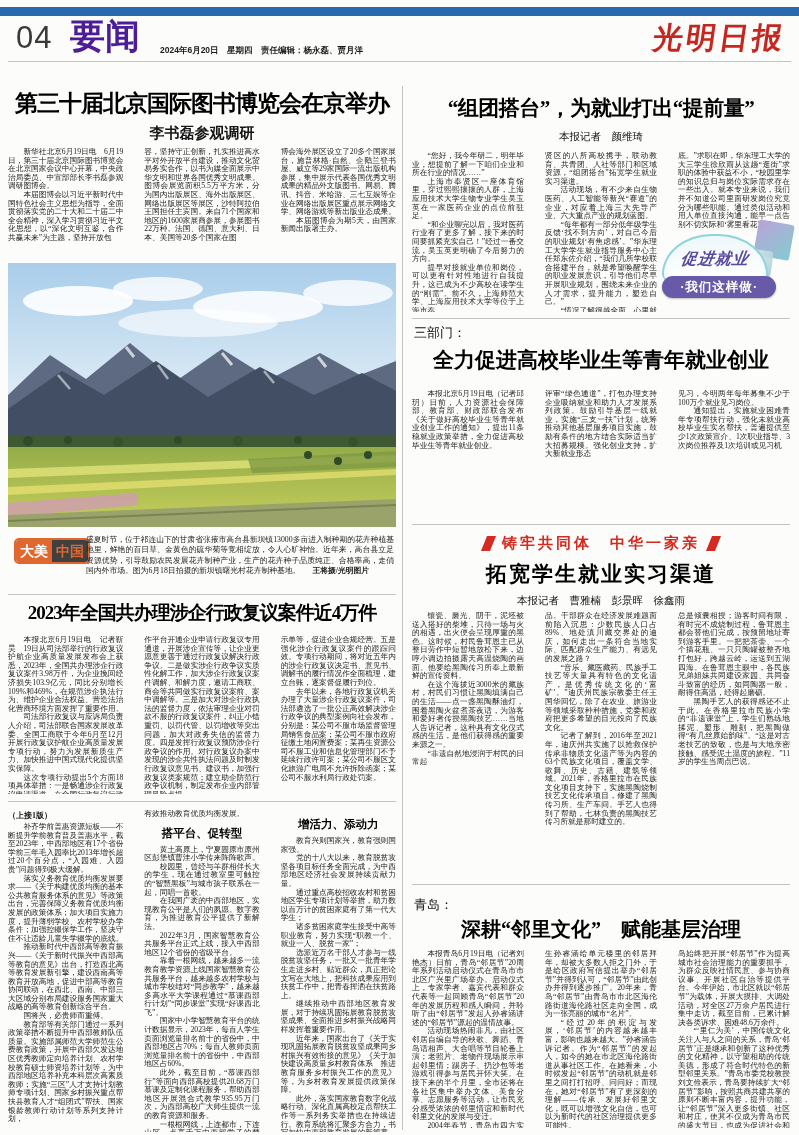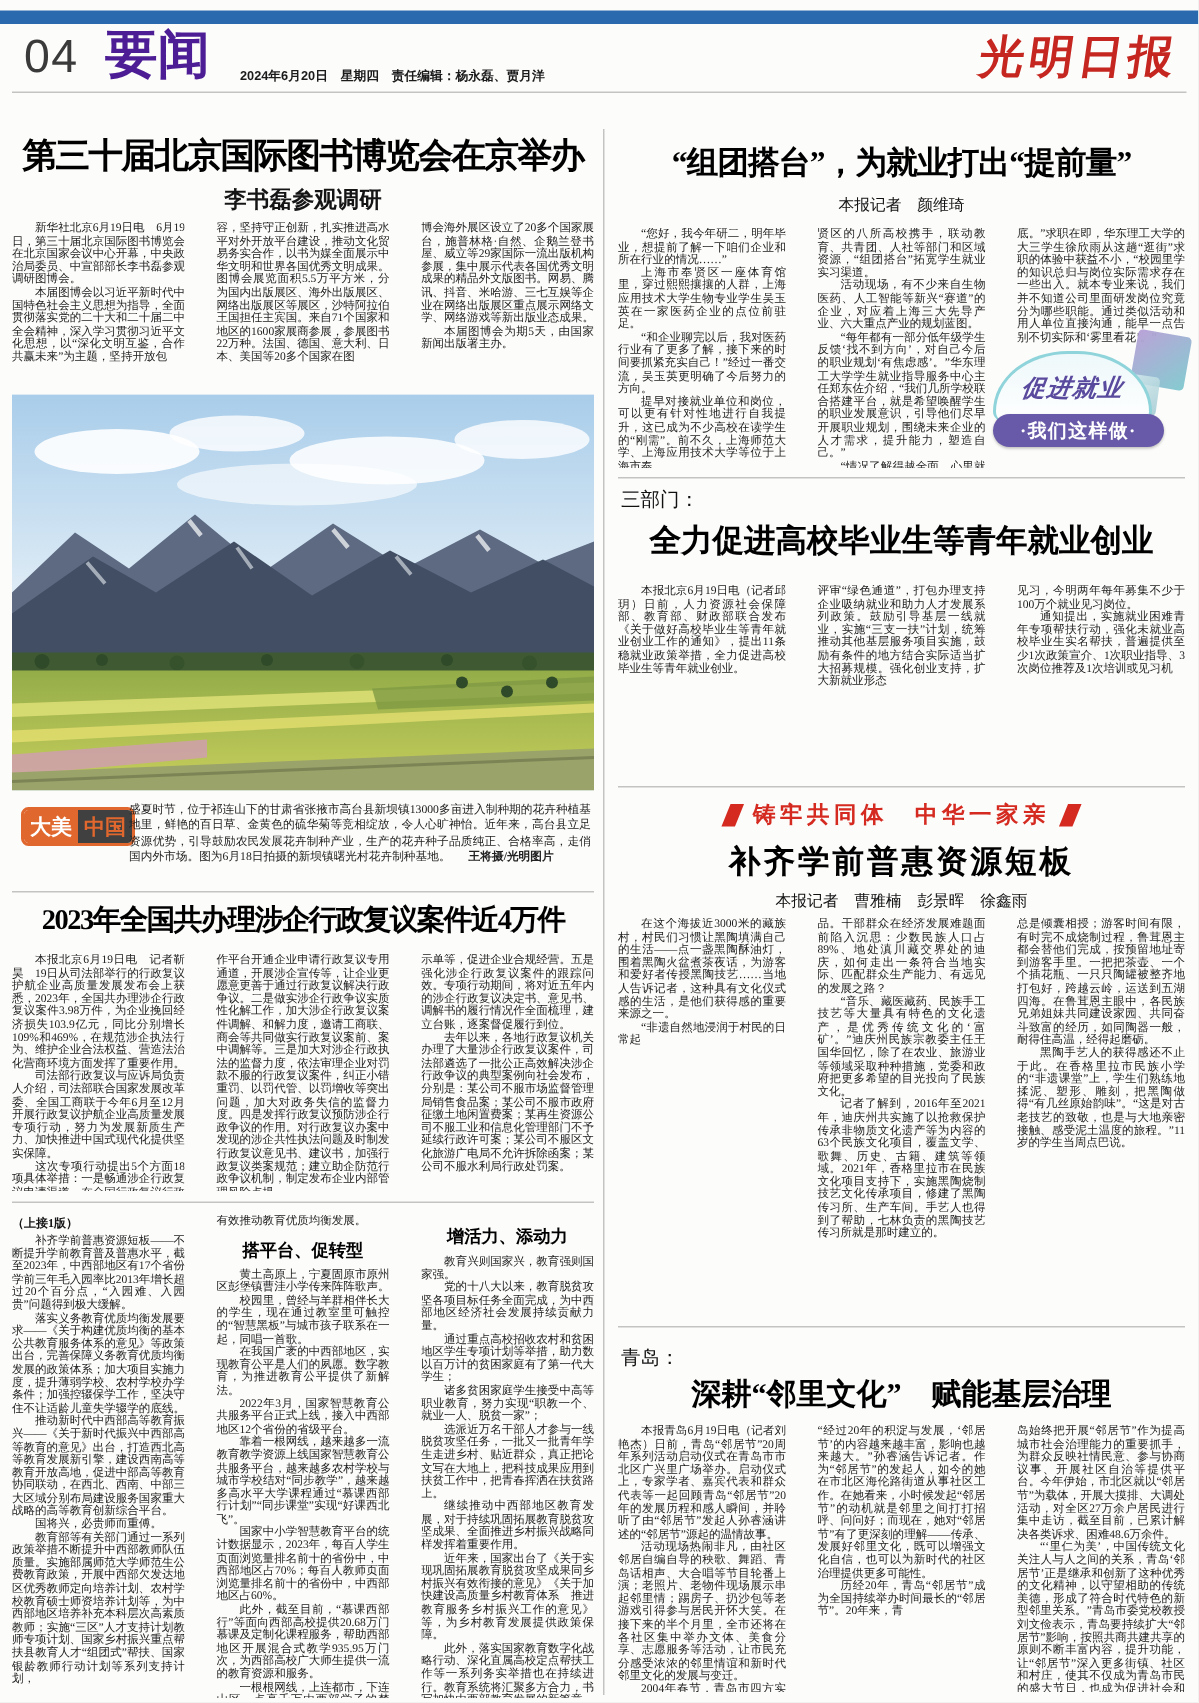--- a/index.html
+++ b/index.html
@@ -264,24 +264,25 @@
         <p>通知提出，实施就业困难青年专项帮扶行动，强化未就业高校毕业生实名帮扶，普遍提供至少1次政策宣介、1次职业指导、3次岗位推荐及1次培训或见习机</p>
       </div>
   </div>
   <div class="abs hrule" style="left:412px;top:524px;width:378px;"></div>
 
   <div class="abs a5-banner">
     <span class="bn-mark"></span>
     <span class="bn-text">铸牢共同体　中华一家亲</span>
     <span class="bn-mark"></span>
   </div>
-  <div class="abs headline a5-headline">补齐学前普惠资源短板</div>
+  <div class="abs headline a5-headline">拓宽学生就业实习渠道</div>
   <div class="abs byline a5-byline">本报记者　曹雅楠　彭景晖　徐鑫雨</div>
   <div class="abs body-cols a5-body">
     <div class="col">
+        <p>镶瓷、磨光、阴干，泥坯被送入搭好的柴堆，只待一场与火的相遇，出火便会呈现厚重的黑色。这时候，村民鲁茸恩主已从整日劳作中短暂地放松下来，边哼小调边拍摄露天高温烧陶的画面。他要给黑陶传习所奉上最新鲜的宣传资料。</p>
         <p>在这个海拔近3000米的藏族村，村民们习惯让黑陶填满自己的生活——点一盏黑陶酥油灯，围着黑陶火盆煮茶夜话，为游客和爱好者传授黑陶技艺……当地人告诉记者，这种具有文化仪式感的生活，是他们获得感的重要来源之一。</p>
         <p>“非遗自然地浸润于村民的日常起</p>
       </div>
     <div class="col flush">
         <p>品。干部群众在经济发展难题面前陷入沉思：少数民族人口占89%、地处滇川藏交界处的迪庆，如何走出一条符合当地实际、匹配群众生产能力、有远见的发展之路？</p>
         <p>“音乐、藏医藏药、民族手工技艺等大量具有特色的文化遗产，是优秀传统文化的‘富矿’。”迪庆州民族宗教委主任王国华回忆，除了在农业、旅游业等领域采取种种措施，党委和政府把更多希望的目光投向了民族文化。</p>
         <p>记者了解到，2016年至2021年，迪庆州共实施了以抢救保护传承非物质文化遗产等为内容的63个民族文化项目，覆盖文学、歌舞、历史、古籍、建筑等领域。2021年，香格里拉市在民族文化项目支持下，实施黑陶烧制技艺文化传承项目，修建了黑陶传习所、生产车间。手艺人也得到了帮助，七林负责的黑陶技艺传习所就是那时建立的。</p>
       </div>
     <div class="col flush">
         <p>总是倾囊相授；游客时间有限，有时完不成烧制过程，鲁茸恩主都会替他们完成，按预留地址寄到游客手里。一把把茶壶、一个个插花瓶、一只只陶罐被整齐地打包好，跨越云岭，运送到五湖四海。在鲁茸恩主眼中，各民族兄弟姐妹共同建设家园、共同奋斗致富的经历，如同陶器一般，耐得住高温，经得起磨砺。</p>
@@ -292,20 +293,21 @@
 
   <div class="abs kicker a6-kicker">青岛：</div>
   <div class="abs headline a6-headline">深耕“邻里文化”　赋能基层治理</div>
   <div class="abs body-cols a6-body">
     <div class="col">
         <p>本报青岛6月19日电（记者刘艳杰）日前，青岛“邻居节”20周年系列活动启动仪式在青岛市市北区广兴里广场举办。启动仪式上，专家学者、嘉宾代表和群众代表等一起回顾青岛“邻居节”20年的发展历程和感人瞬间，并聆听了由“邻居节”发起人孙睿涵讲述的“邻居节”源起的温情故事。</p>
         <p>活动现场热闹非凡，由社区邻居自编自导的秧歌、舞蹈、青岛话相声、大合唱等节目轮番上演；老照片、老物件现场展示串起邻里情；踢房子、扔沙包等老游戏引得参与居民开怀大笑。在接下来的半个月里，全市还将在各社区集中举办文体、美食分享、志愿服务等活动，让市民充分感受浓浓的邻里情谊和新时代邻里文化的发展与变迁。</p>
         <p>2004年春节，青岛市四方实验小学学</p>
       </div>
     <div class="col flush">
+        <p>生孙睿涵给单元楼里的邻居拜年，却被大多数人拒之门外，于是给区政府写信提出举办“邻居节”并得到认可，“邻居节”由此创办并得到逐步推广。20年来，青岛“邻居节”由青岛市市北区海伦路街道海伦路社区走向全国，成为一张亮丽的城市“名片”。</p>
         <p>“经过20年的积淀与发展，‘邻居节’的内容越来越丰富，影响也越来越大。”孙睿涵告诉记者。作为“邻居节”的发起人，如今的她在市北区海伦路街道从事社区工作。在她看来，小时候发起“邻居节”的动机就是邻里之间打打招呼、问问好；而现在，她对“邻居节”有了更深刻的理解——传承、发展好邻里文化，既可以增强文化自信，也可以为新时代的社区治理提供更多可能性。</p>
         <p>历经20年，青岛“邻居节”成为全国持续举办时间最长的“邻居节”。20年来，青</p>
       </div>
     <div class="col flush">
         <p>岛始终把开展“邻居节”作为提高城市社会治理能力的重要抓手，为群众反映社情民意、参与协商议事、开展社区自治等提供平台。今年伊始，市北区就以“邻居节”为载体，开展大摸排、大调处活动，对全区27万余户居民进行集中走访，截至目前，已累计解决各类诉求、困难48.6万余件。</p>
         <p>“‘里仁为美’，中国传统文化关注人与人之间的关系，青岛‘邻居节’正是继承和创新了这种优秀的文化精神，以守望相助的传统美德，形成了符合时代特色的新型邻里关系。”青岛市委党校教授刘文俭表示，青岛要持续扩大“邻居节”影响，按照共商共建共享的原则不断丰富内容，提升功能，让“邻居节”深入更多街镇、社区和村庄，使其不仅成为青岛市民的盛大节日，也成为促进社会和谐、聚焦为民服务、增强基层治理的有力平台。</p>
       </div>
   </div>
 
 </div>

